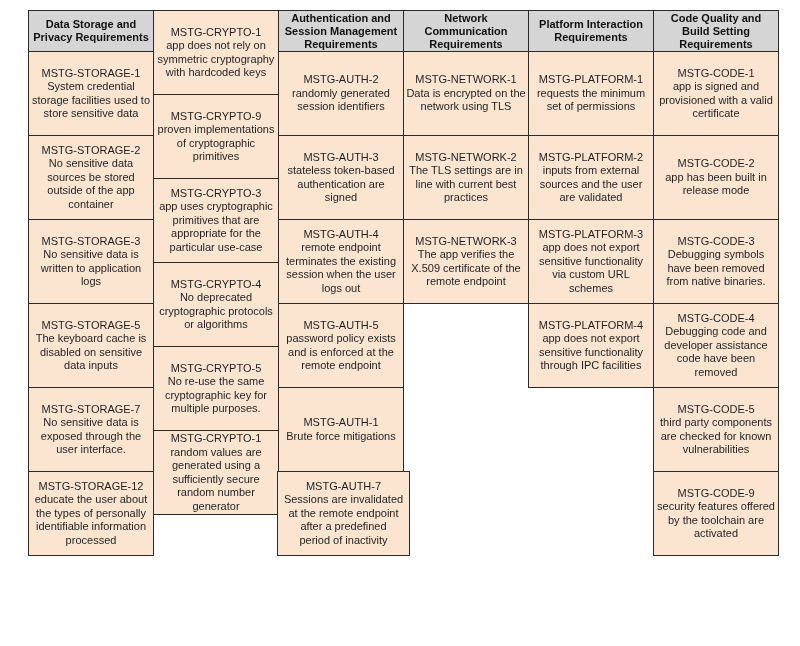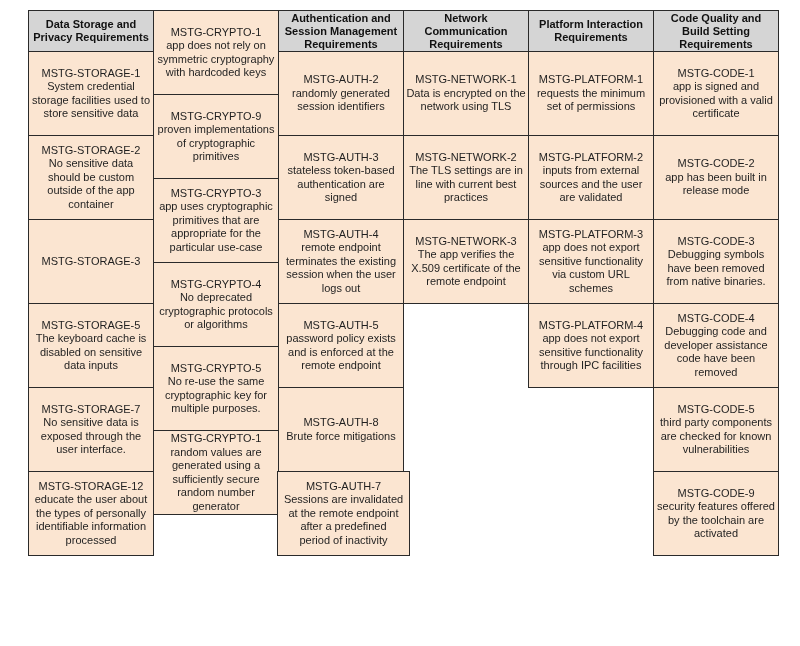--- a/index.html
+++ b/index.html
@@ -73,24 +73,25 @@
 
 <div class="matrix" id="matrix">
     <div class="col">
       <div class="cell header">Data Storage and Privacy Requirements</div>
       <div class="cell body">
         <div class="req-id">MSTG-STORAGE-1</div>
         <div class="req-text">System credential storage facilities used to store sensitive data</div>
       </div>
       <div class="cell body">
         <div class="req-id">MSTG-STORAGE-2</div>
-        <div class="req-text">No sensitive data should be custom outside of the app container</div>
+        <div class="req-text">No sensitive data sources be stored outside of the app container</div>
       </div>
       <div class="cell body">
         <div class="req-id">MSTG-STORAGE-3</div>
+        <div class="req-text">No sensitive data is written to application logs</div>
       </div>
       <div class="cell body">
         <div class="req-id">MSTG-STORAGE-5</div>
         <div class="req-text">The keyboard cache is disabled on sensitive data inputs</div>
       </div>
       <div class="cell body">
         <div class="req-id">MSTG-STORAGE-7</div>
         <div class="req-text">No sensitive data is exposed through the user interface.</div>
       </div>
       <div class="cell body">
@@ -136,21 +137,21 @@
       </div>
       <div class="cell body">
         <div class="req-id">MSTG-AUTH-4</div>
         <div class="req-text">remote endpoint terminates the existing session when the user logs out</div>
       </div>
       <div class="cell body">
         <div class="req-id">MSTG-AUTH-5</div>
         <div class="req-text">password policy exists and is enforced at the remote endpoint</div>
       </div>
       <div class="cell body">
-        <div class="req-id">MSTG-AUTH-8</div>
+        <div class="req-id">MSTG-AUTH-1</div>
         <div class="req-text">Brute force mitigations</div>
       </div>
       <div class="cell body bleed">
         <div class="req-id">MSTG-AUTH-7</div>
         <div class="req-text">Sessions are invalidated at the remote endpoint after a predefined period of inactivity</div>
       </div>
     </div>
     <div class="col">
       <div class="cell header">Network Communication Requirements</div>
       <div class="cell body">

